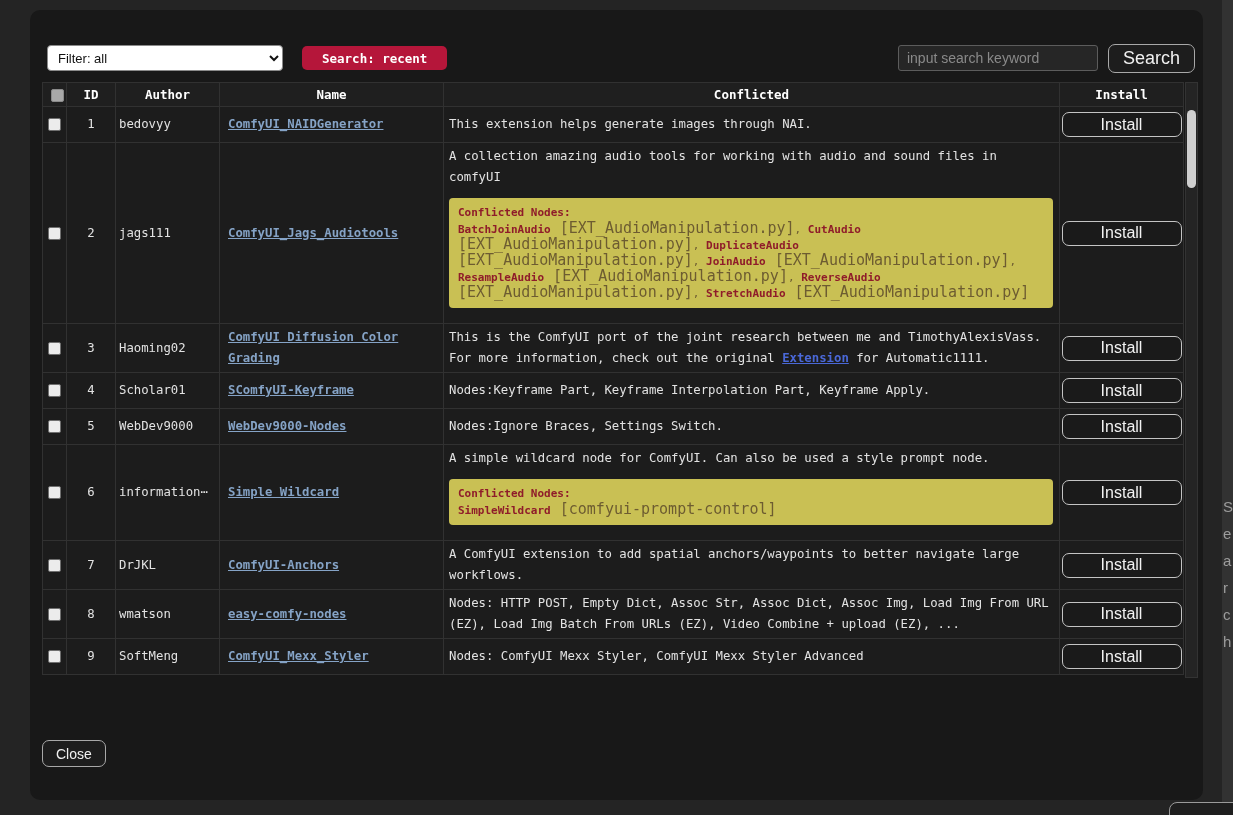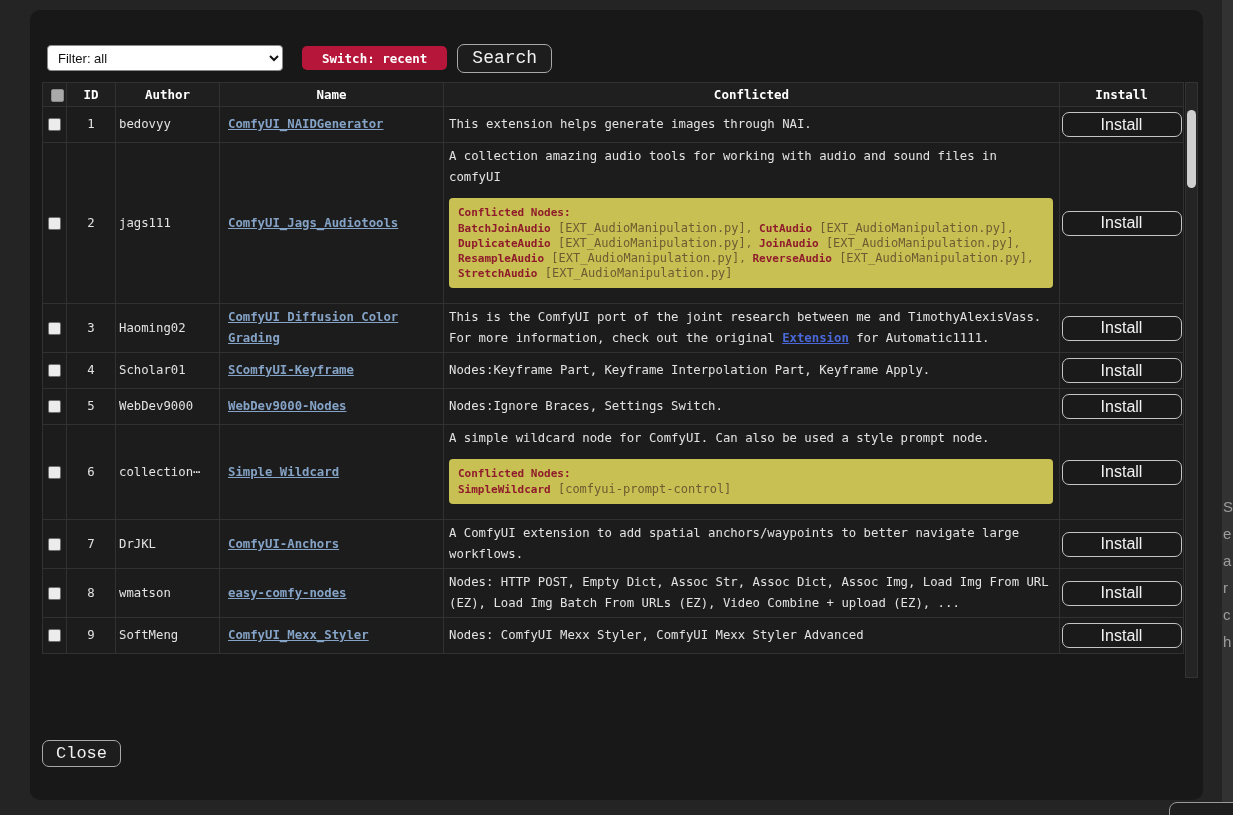--- a/index.html
+++ b/index.html
@@ -33,21 +33,21 @@
   }
   .search-input {
     margin-left:auto; width:200px; height:26px;
     background:#262626; color:#ddd; border:1px solid #5c5c5c; border-radius:3px;
     padding:0 8px; font:14px "Liberation Sans", sans-serif;
   }
   .search-input::placeholder { color:#8a8a8a; }
   .btn {
     background:#1d1d1d; color:#f0f0f0; border:1px solid #a8a8a8;
     border-radius:7px; cursor:pointer;
-    font-family:Liberation Mono, monospace;
+    font-family:Liberation Sans, sans-serif;
   }
   .search-btn { margin-left:10px; height:29px; padding:0 14px; font-size:18px; }
 
   
   .table-area { position:absolute; left:12px; top:72px; width:1156px; height:596px; overflow:hidden; }
   table.nodes {
     position:absolute; left:0; top:0; width:1141px;
     table-layout:fixed; border-collapse:collapse;
     background:#1c1c1c; color:#e2e2e2;
     font:12.3px/21px "DejaVu Sans Mono", monospace;
@@ -79,30 +79,30 @@
   input.hdr-cb { background:#a9a9a9; border-color:#8a8a8a; }
 
   
   .conflict-box {
     margin:10px 2px 12px 0; border-radius:4px; padding:7px 9px;
     line-height:15px;
   }
   .conflict-label { font-weight:bold; font-size:11px; margin-bottom:1px; }
   .conflict-items { font-size:11px; }
   .conflict-items b { font-weight:bold; }
-  .conflict-items .file { font-size:12px; }
+  .conflict-items .file { font-size:15px; }
 
   
   .tscroll {
     position:absolute; left:1143px; top:0; width:13px; height:596px;
     background:#242424; border:1px solid #333;
   }
   .tthumb { position:absolute; left:1px; top:27px; width:9px; height:78px; background:#cfcfcf; border-radius:5px; }
 
-  .close-btn { position:absolute; left:12px; top:730px; height:27px; padding:0 13px; font-size:17px; }
+  .close-btn { position:absolute; left:12px; top:730px; height:27px; padding:0 13px; font-size:14px; }
 
   
   .edge-strip {
     position:absolute; right:0; top:0; width:11px; height:815px;
     background:#323232; overflow:hidden;
   }
   .edge-strip span {
     position:absolute; left:1px; color:#9c9c9c;
     font:15px "Liberation Sans", sans-serif;
   }
@@ -113,21 +113,22 @@
 </style>
 </head>
 <body>
 
 <div class="modal">
 
   <div class="toolbar">
     <select class="filter-select">
       <option>Filter: all</option>
     </select>
-    <div class="channel-badge" style="background: rgb(181, 22, 58);">Switch: recent</div>
+    <div class="channel-badge" style="background: rgb(181, 22, 58);">Search: recent</div>
+    <input class="search-input" type="text" placeholder="input search keyword" style="">
     <button class="btn search-btn">Search</button>
   </div>
 
   <div class="table-area">
     <table class="nodes">
       <colgroup>
         <col style="width:24px">
           <col style="width:49px">
           <col style="width:104px">
         <col style="width:224px">
@@ -197,21 +198,21 @@
             <td class="col-author">WebDev9000</td>
             <td class="col-name"><a>WebDev9000-Nodes</a></td>
             <td class="col-desc">
               <div class="desc-text"><span>Nodes:Ignore Braces, Settings Switch.</span></div>
             </td>
             <td class="col-install"><button class="install-btn">Install</button></td>
           </tr>
           <tr>
             <td class="col-cb"><input type="checkbox" style=""></td>
             <td class="col-id">6</td>
-            <td class="col-author">collection⋯</td>
+            <td class="col-author">information⋯</td>
             <td class="col-name"><a>Simple Wildcard</a></td>
             <td class="col-desc">
               <div class="desc-text"><span>A simple wildcard node for ComfyUI. Can also be used a style prompt node.</span></div>
               <div class="conflict-box" style="background: rgb(201, 192, 84); color: rgb(109, 92, 49);">
                 <div class="conflict-label" style="color: rgb(143, 28, 42);">Conflicted Nodes:</div>
                 <div class="conflict-items"><b style="color: rgb(143, 28, 42);">SimpleWildcard</b><span class="file"> [comfyui-prompt-control]</span></div>
               </div>
             </td>
             <td class="col-install"><button class="install-btn">Install</button></td>
           </tr>

